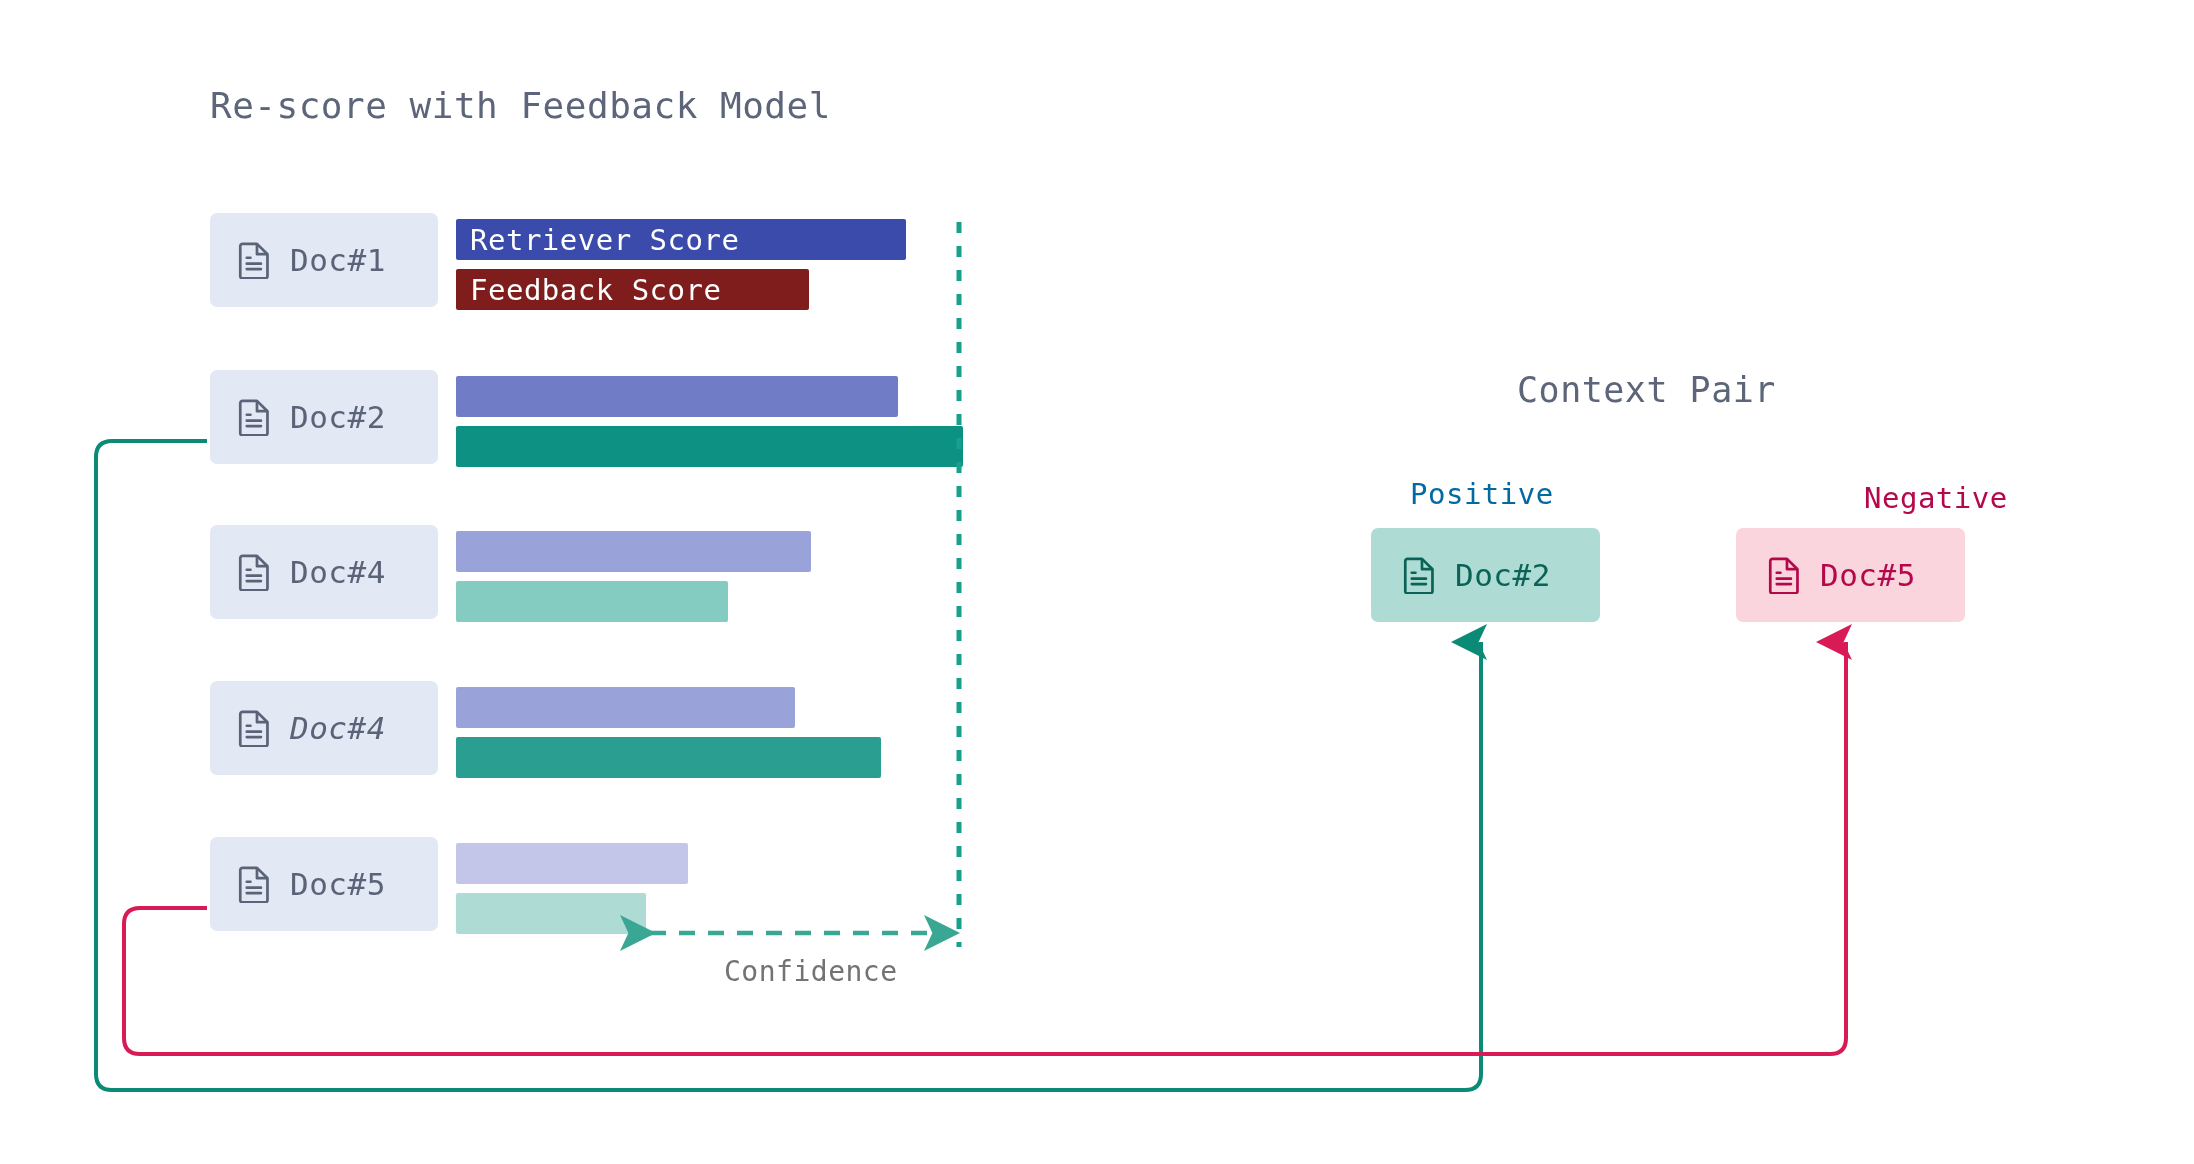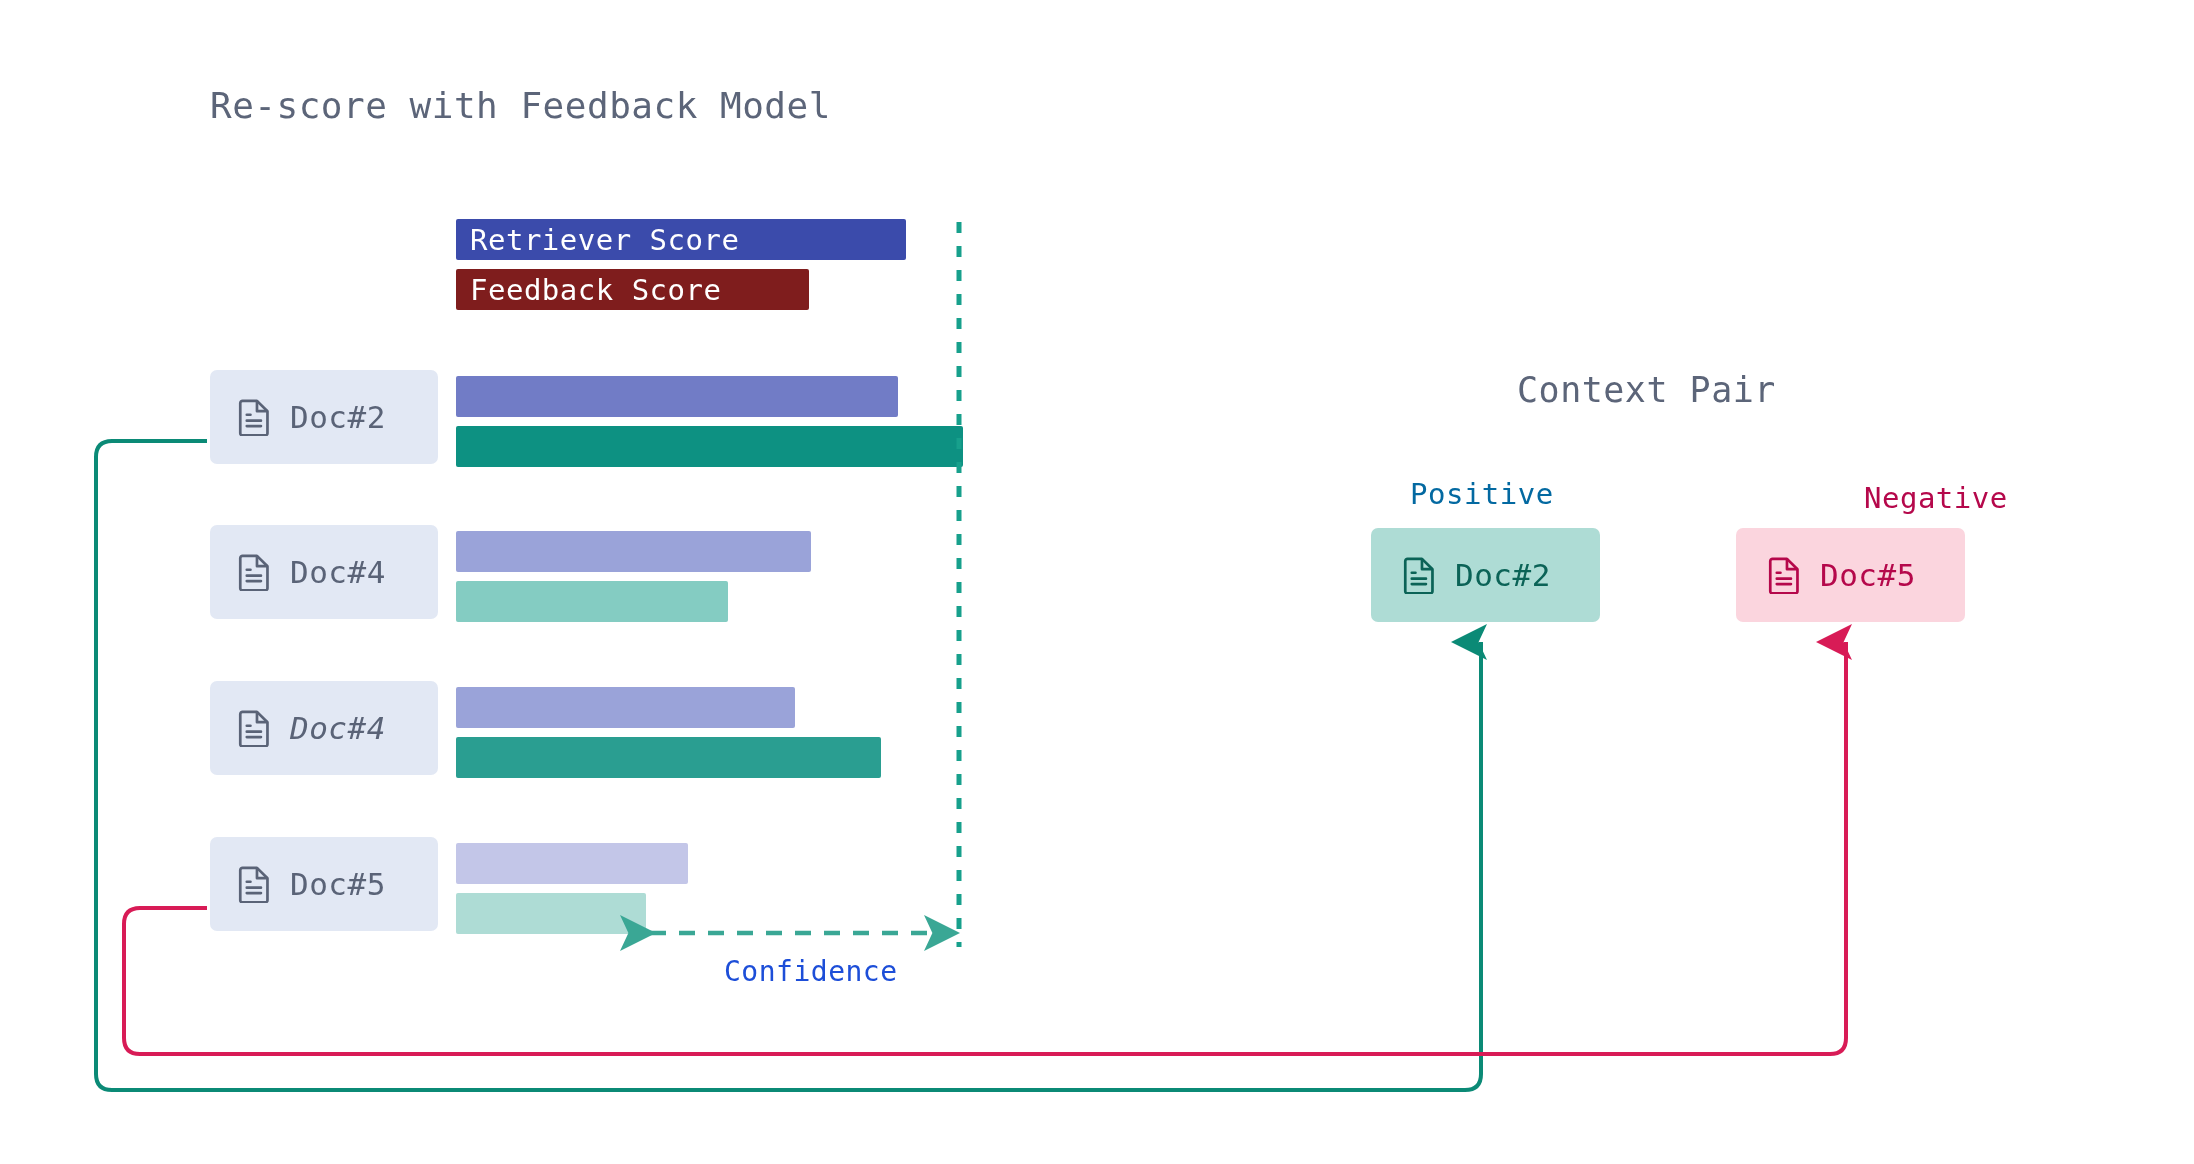--- a/index.html
+++ b/index.html
@@ -83,21 +83,21 @@
     white-space: nowrap;
     pointer-events: none;
   }
 
   
   #confidence-label {
     position: absolute;
     left: 680px;
     top: 955px;
     font-size: 28px;
-    color: #1d4ed8;
+    color: #737373;
     letter-spacing: 0.5px;
     white-space: nowrap;
   }
 
   
   #context-pair-title {
     position: absolute;
     left: 1473px;
     top: 370px;
     font-size: 35px;
@@ -152,20 +152,28 @@
   }
 </style>
 </head>
 <body>
 
 <div id="stage">
 
   <div id="panel-title">Re-score with Feedback Model</div>
 
   <div class="rank-row" style="top:213px;">
+    <div class="doc-chip">
+      <svg class="doc-icon" viewBox="0 0 24 26" fill="none">
+        <path d="M3.2 1.6h10.2L20.8 8.9v15.5a1.6 1.6 0 0 1-1.6 1.6H3.2a1.6 1.6 0 0 1-1.6-1.6V3.2a1.6 1.6 0 0 1 1.6-1.6z" stroke="#5a6377" stroke-width="1.9" stroke-linejoin="round"></path>
+        <path d="M13.4 1.6v7.3h7.4" stroke="#5a6377" stroke-width="1.9" stroke-linejoin="round"></path>
+        <path d="M6.2 11.4h2.6M6.2 15.6h10M6.2 19.4h10" stroke="#5a6377" stroke-width="1.9" stroke-linecap="round"></path>
+      </svg>
+      <span class="doc-label">Doc#1</span>
+    </div>
     <div class="bar bar-retriever" style="width:450px;background:#3b4bab;">
       <span class="bar-caption">Retriever Score</span>
     </div>
     <div class="bar bar-feedback" style="width:353px;background:#7f1d1d;">
       <span class="bar-caption">Feedback Score</span>
     </div>
   </div>
 
   <div class="rank-row" style="top:370px;">
     <div class="doc-chip">

